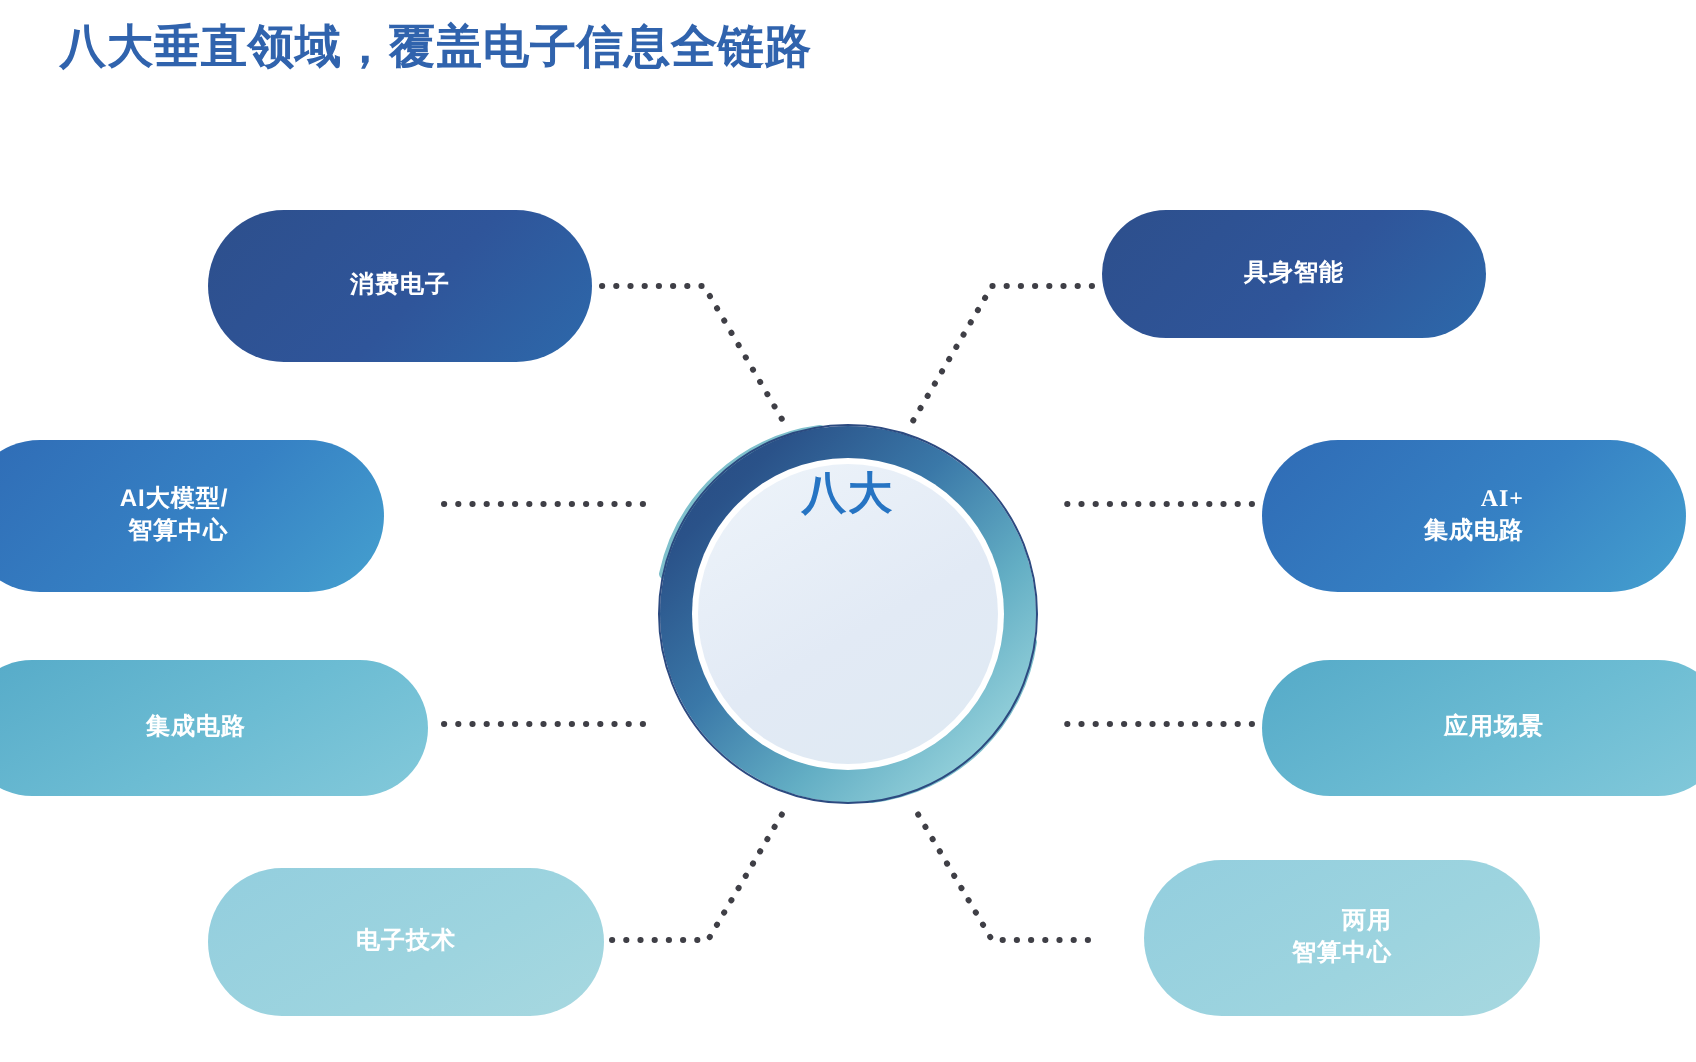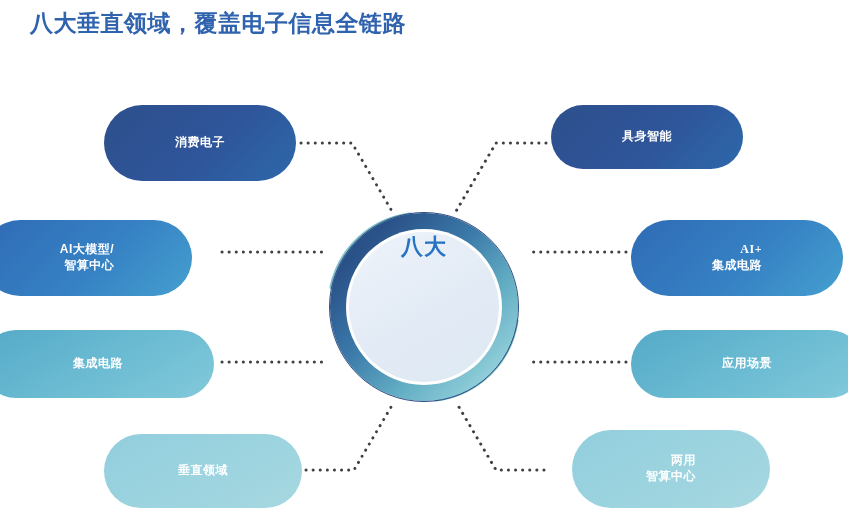--- a/index.html
+++ b/index.html
@@ -195,21 +195,21 @@
     <span class="pill-text">智算中心</span>
   </span>
 </div>
 <div class="pill" id="pill-l3">
   <span class="pill-body">
     <span class="pill-text">集成电路</span>
   </span>
 </div>
 <div class="pill" id="pill-l4">
   <span class="pill-body">
-    <span class="pill-text">垂直领域</span>
+    <span class="pill-text">电子技术</span>
   </span>
 </div>
 
 <div class="pill" id="pill-r1">
   <span class="pill-body">
     <span class="pill-text">具身智能</span>
   </span>
 </div>
 <div class="pill" id="pill-r2">
   <span class="pill-body">

